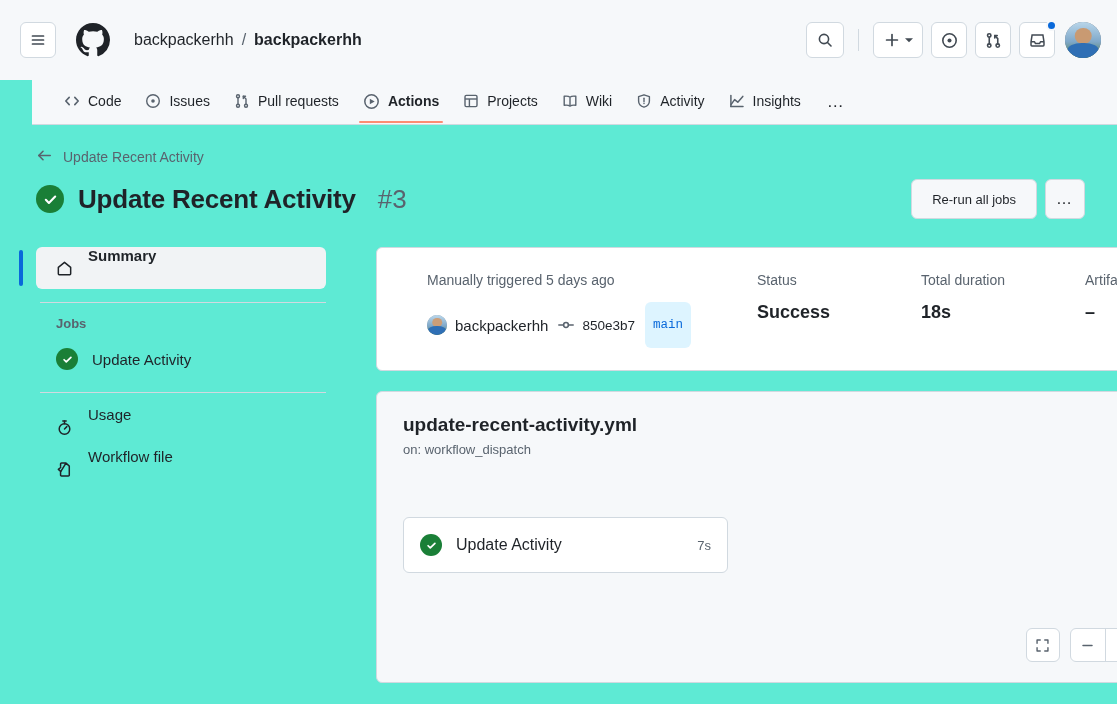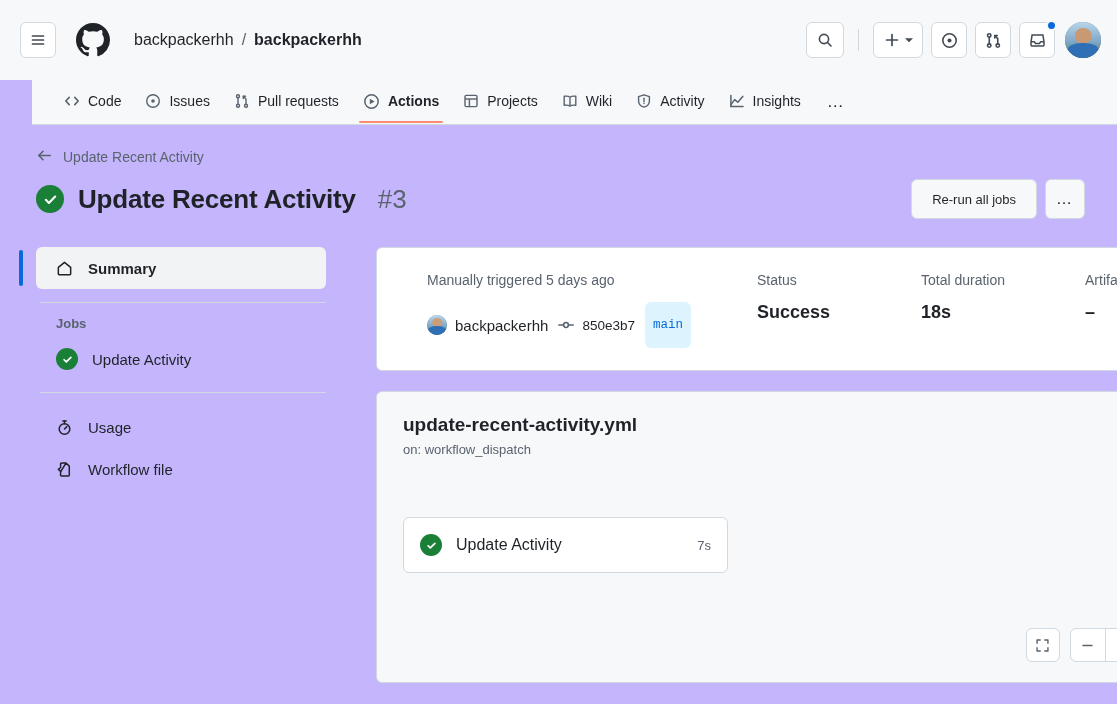--- a/index.html
+++ b/index.html
@@ -4,21 +4,21 @@
 <style>
   * { box-sizing: border-box; margin: 0; padding: 0; }
   html, body {
     width: 1117px; height: 704px;
     font-family: "Liberation Sans", sans-serif;
     background: #ffffff;
     color: #1f2328;
     overflow: hidden;
     -webkit-font-smoothing: antialiased;
   }
-  .page { position: relative; width: 1117px; height: 704px; background: #c4b5fd; }
+  .page { position: relative; width: 1117px; height: 704px; background: #5eead4; }
 
   
   .app-header {
     height: 80px;
     background: #f6f8fa;
     display: flex;
     align-items: center;
     padding: 0 16px 0 20px;
     gap: 0;
   }
@@ -151,21 +151,21 @@
     width: 40px; height: 40px; padding: 0;
     justify-content: center;
     letter-spacing: 2px; font-size: 16px; color: #1f2328;
   }
 
   
   .main-cols { display: flex; gap: 0; margin-top: 28px; }
   .sidebar { width: 290px; flex: none; }
   .side-item {
     height: 42px;
-    display: flex; align-items: center; gap: 14px;
+    display: flex; gap: 14px;
     padding: 0 12px 0 20px;
     border-radius: 6px;
     font-size: 15px;
     color: #1f2328;
     cursor: pointer;
     position: relative;
   }
   .side-item.selected {
     background: #f1f3f5;
     font-weight: 700;

